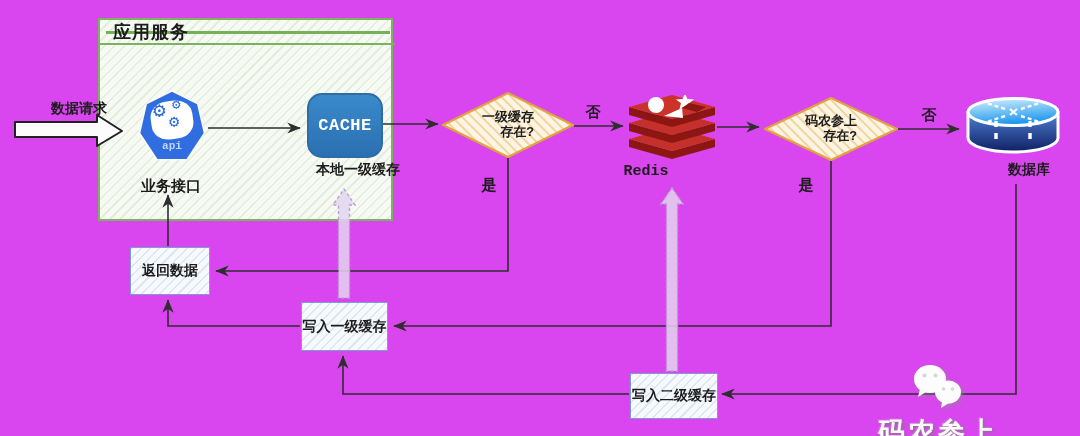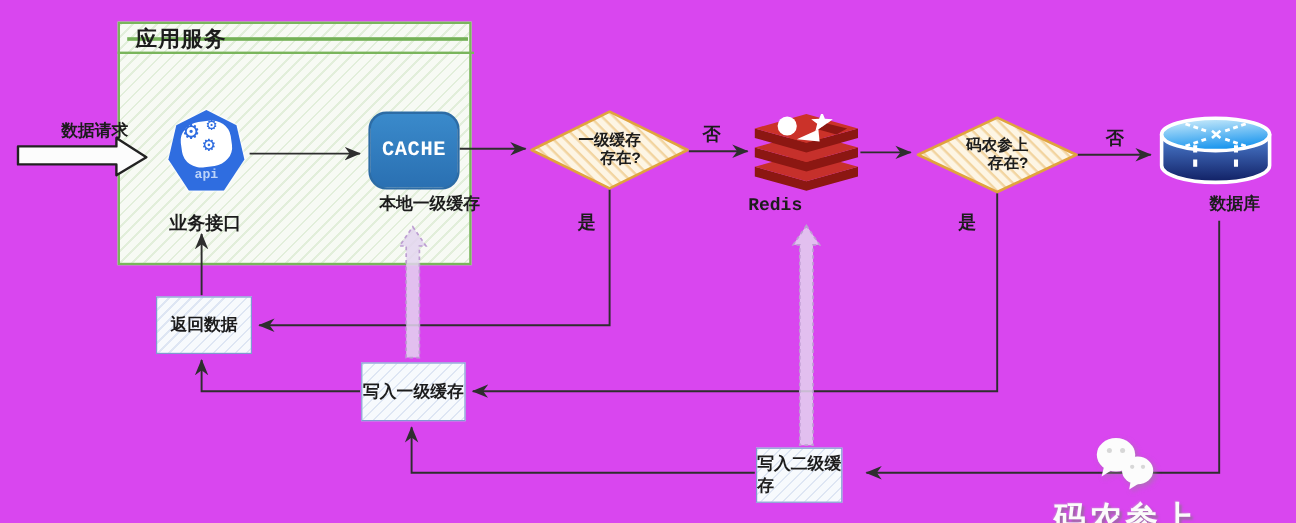--- a/index.html
+++ b/index.html
@@ -161,21 +161,21 @@
         <line x1="64" y1="25" x2="64" y2="47"></line>
     </g>
   </svg>
 
   <div class="small-box" style="left:130px; top:247px; width:80px; height:48px;">
     <span>返回数据</span>
   </div>
   <div class="small-box" style="left:301px; top:302px; width:87px; height:49px;">
     <span>写入一级缓存</span>
   </div>
-  <div class="small-box" style="left:630px; top:373px; width:72px; height:46px;">
+  <div class="small-box" style="left:630px; top:373px; width:88px; height:46px;">
     <span>写入二级缓存</span>
   </div>
 
   <svg class="layer" width="1080" height="436">
     <path d="M344,189 L355,205 L349.5,205 L349.5,298 L338.5,298 L338.5,205 L333,205 Z" fill="rgba(227,213,238,0.85)" stroke="#bd9ed2" stroke-width="1.4" stroke-dasharray="3,2.6"></path>
     <path d="M672,188 L683,204 L677.5,204 L677.5,371 L666.5,371 L666.5,204 L661,204 Z" fill="rgba(227,213,238,0.85)" stroke="#bd9ed2" stroke-width="1.4" stroke-dasharray="3,2.6"></path>
   </svg>
 
   <div class="lbl f14" style="left:66px;  top:100px;">数据请求</div>
   <div class="lbl f15" style="left:171px; top:177px;">业务接口</div>

